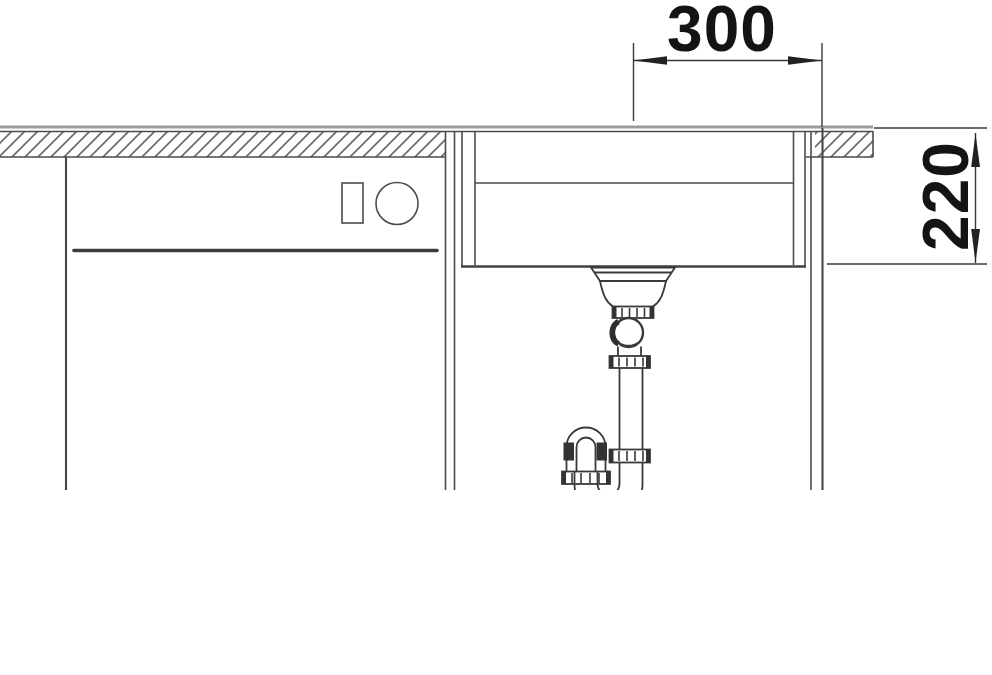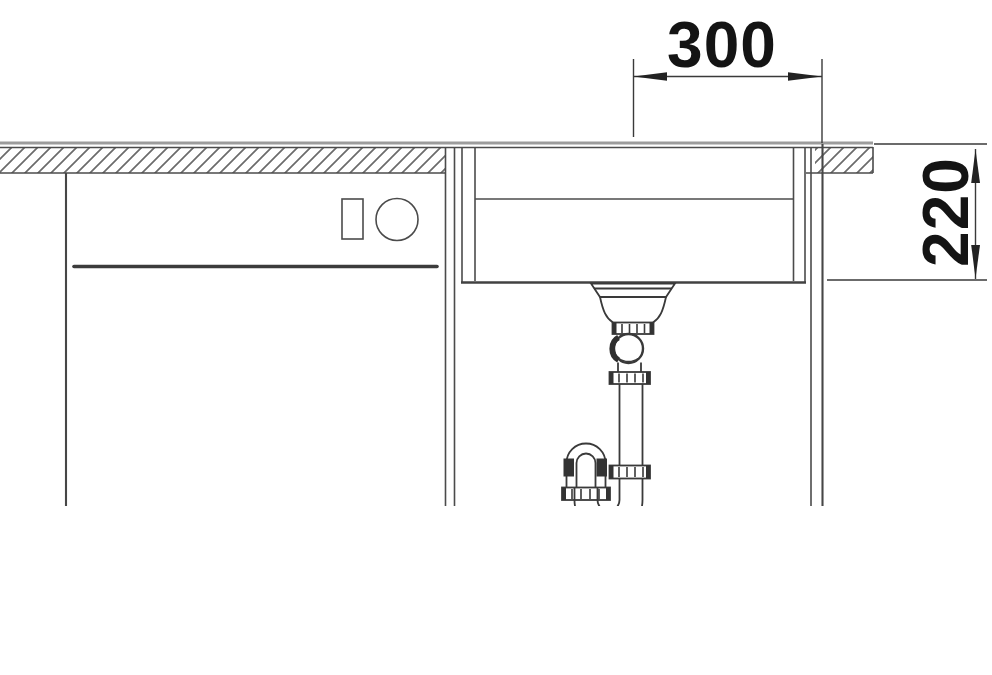--- a/index.html
+++ b/index.html
@@ -1,17 +1,17 @@
 <!DOCTYPE html>
 <html><head>
 <meta charset="utf-8">
 <style>
   html,body{margin:0;padding:0;background:#ffffff;}
   .stage{position:relative;width:992px;height:490px;background:#ffffff;overflow:hidden;
-         font-family:"Liberation Sans", sans-serif;margin-top:16px;}
+         font-family:"Liberation Sans", sans-serif;}
   svg{display:block;}
   .ln   {stroke:#4b4b4b;stroke-width:1.6;fill:none;}
   .lnw2 {stroke:#474747;stroke-width:2.1;fill:none;}
   .ln2  {stroke:#424242;stroke-width:2.4;fill:none;}
   .top  {stroke:#9c9c9c;stroke-width:3;fill:none;}
   .thick{stroke:#3c3c3c;stroke-width:3.6;fill:none;stroke-linecap:round;}
   .dim  {stroke:#3a3a3a;stroke-width:1.4;fill:none;}
   .arrow{fill:#222222;stroke:none;}
   .trap {stroke:#3a3a3a;stroke-width:1.8;fill:none;}
   .trapk{stroke:#3a3a3a;stroke-width:2.4;fill:none;}

